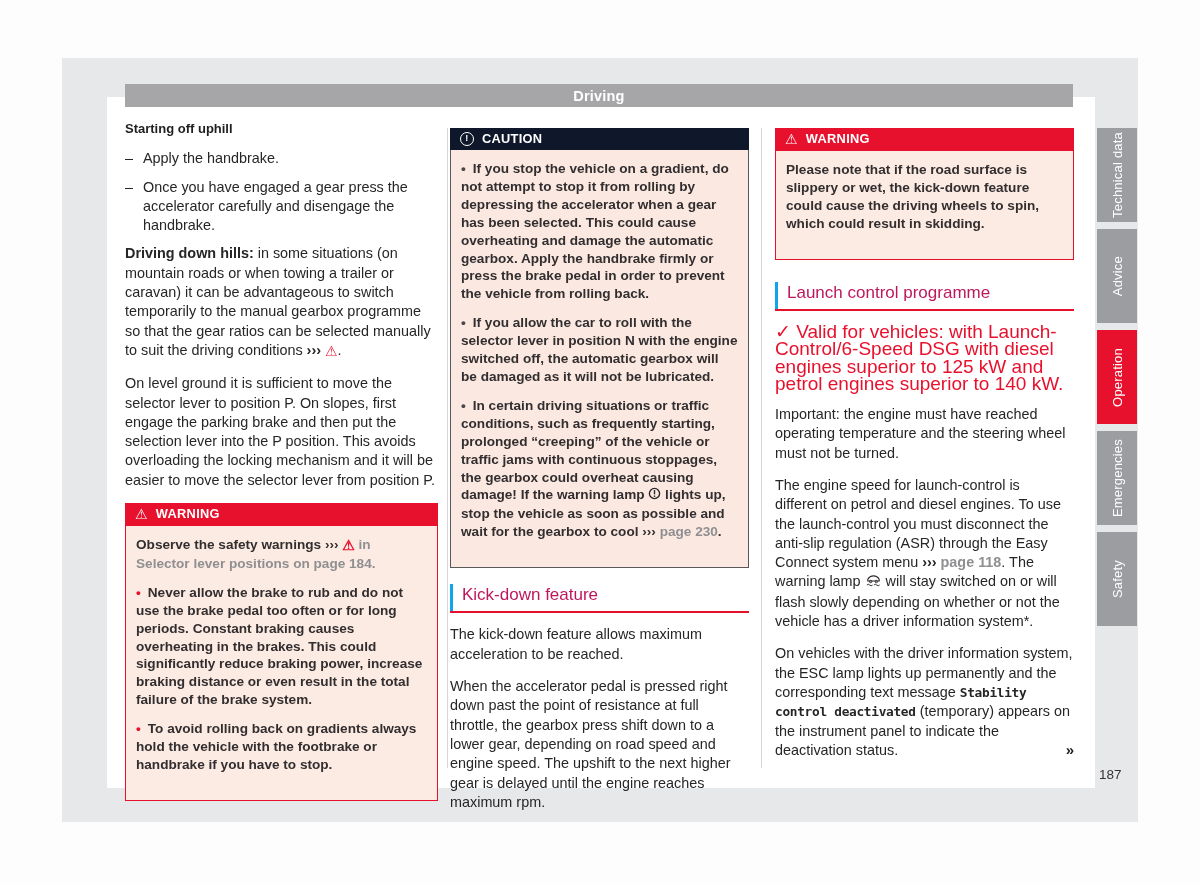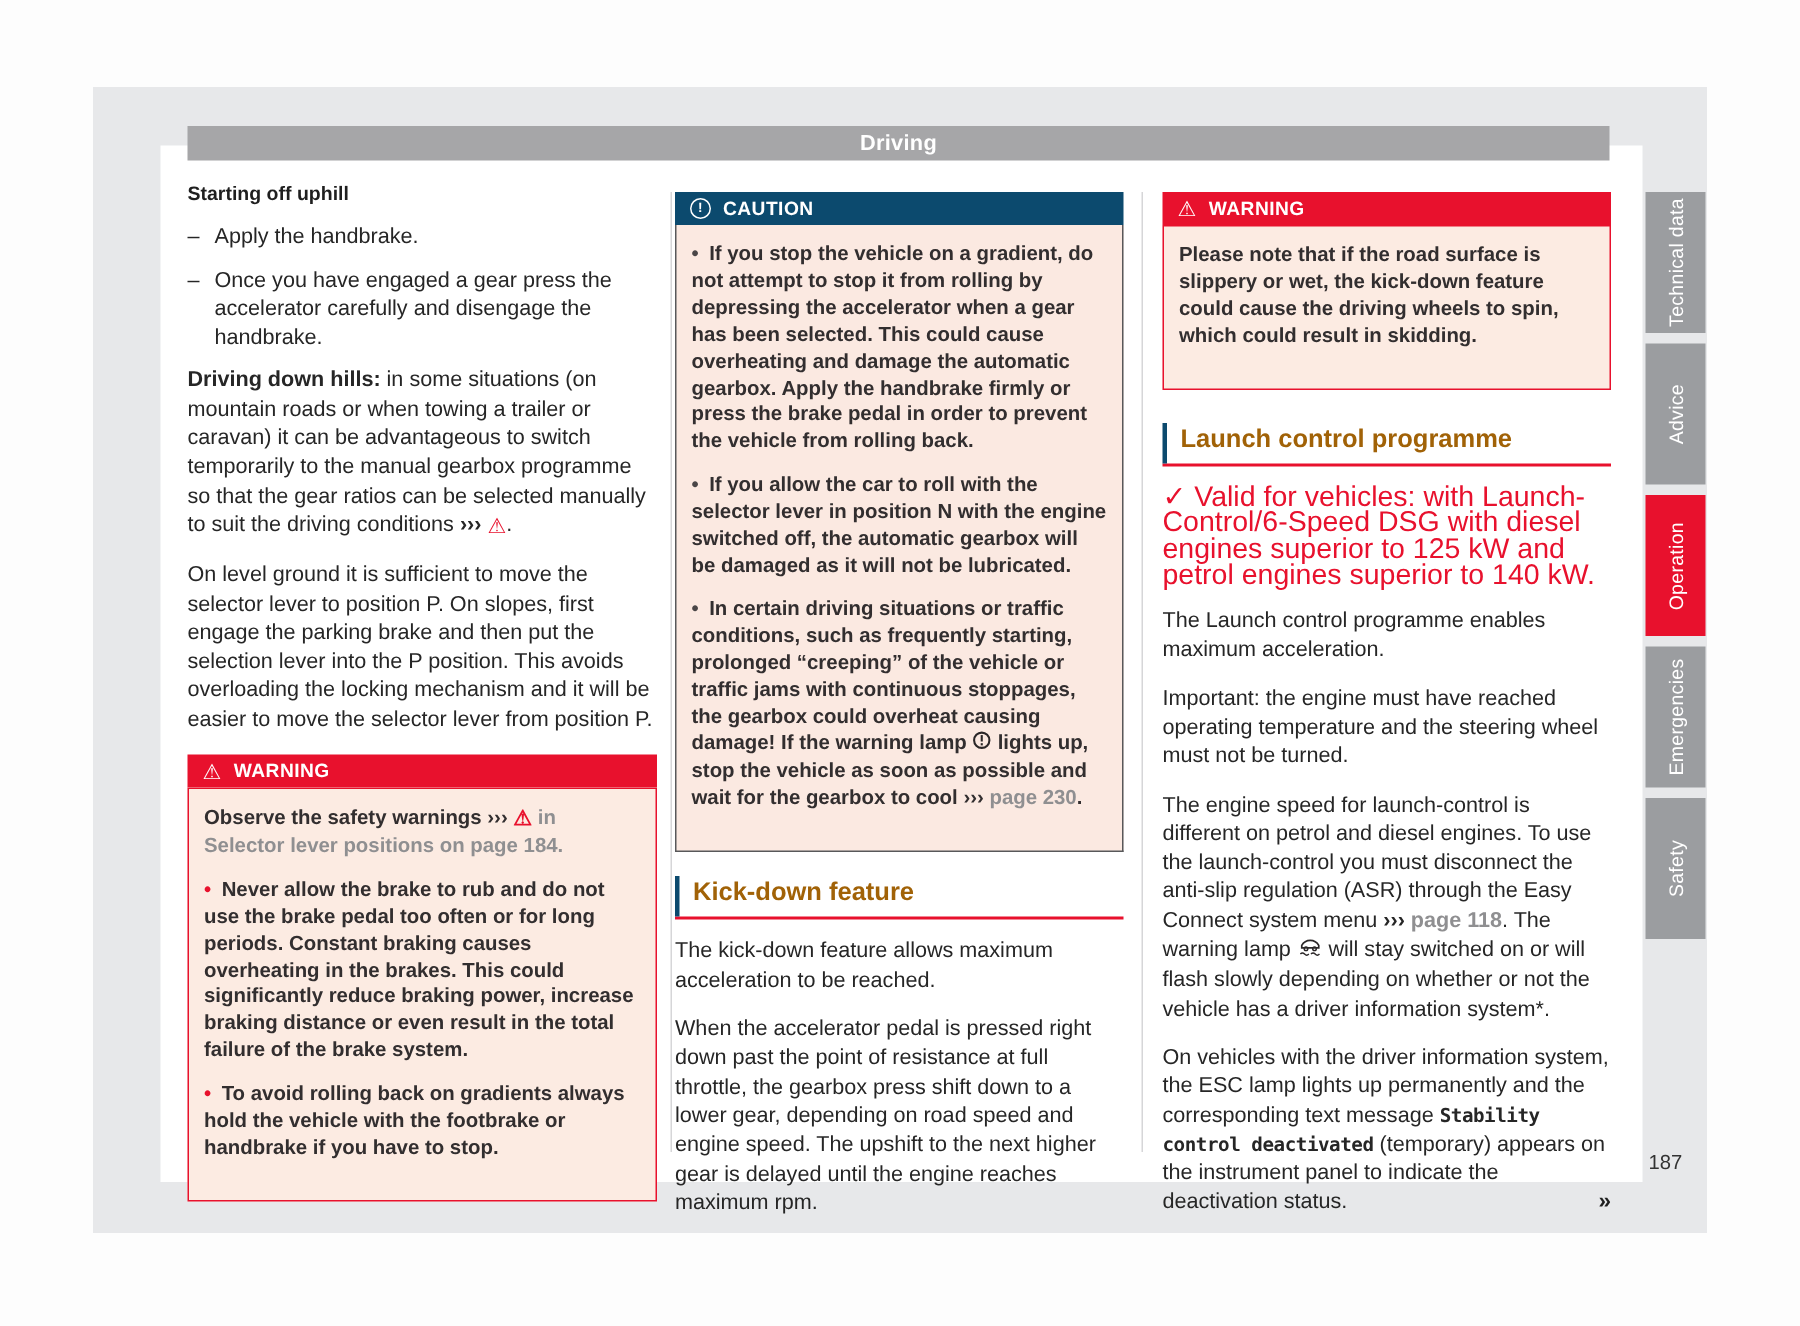--- a/index.html
+++ b/index.html
@@ -16,29 +16,29 @@
   .col2{left:450px;top:128px;width:299px;}
   .col3{left:775px;top:128px;width:299px;}
   .col p{margin:0 0 13px 0;}
   .subhead{font-size:13px;font-weight:bold;margin:0 0 11px 0;color:#1f1f1f;}
 
   .dash-item{display:flex;margin:0 0 9px 0;}
   .dash-item::before{content:"–";width:18px;flex:none;}
 
   
   .section-head{border-bottom:2px solid #e8112d;margin:0 0 12px 0;}
-  .section-title{display:block;border-left:3px solid #0c4a6e;padding:1px 0 7px 9px;
-    font-size:17px;font-weight:bold;color:#a16207;}
+  .section-title{display:block;border-left:3px solid #0ea5e9;padding:1px 0 7px 9px;
+    font-size:17px;font-weight:normal;color:#be185d;}
 
   
   .box{margin:0 0 16px 0;}
   .box-header{height:22px;display:flex;align-items:center;padding-left:10px;gap:8px;
     color:#fff;font-weight:bold;font-size:12.8px;letter-spacing:.3px;}
   .box-header.red{background:#e8112d;}
-  .box-header.dark{background:#0c4a6e;}
+  .box-header.dark{background:#0f172a;}
   .hicon-tri{font-size:14px;line-height:1;font-weight:normal;}
   .hicon-tri::before{content:"⚠";}
   .hicon-circ{width:12px;height:12px;border:1.5px solid #fff;border-radius:50%;flex:none;
     display:flex;align-items:center;justify-content:center;font-size:9px;font-weight:bold;}
   .hicon-circ::before{content:"!";}
   .box-body{border:1px solid;border-top:none;padding:10px 10px 26px 10px;
     font-size:13.6px;line-height:17.9px;font-weight:bold;color:#322e2f;}
   .warning-box .box-body{background:#fcebe2;border-color:#e8112d;border-top:1px solid #e8112d;margin-top:0;}
   .caution-box .box-body{background:#fbe9e1;border-color:#58585a;}
   .box-body p{margin:0 0 11px 0;} .box-body p:last-child{margin-bottom:0;}
@@ -138,21 +138,20 @@
       </div>
       <div class="box-body">
         <p>Please note that if the road surface is slippery or wet, the kick-down feature could cause the driving wheels to spin, which could result in skidding.</p>
       </div>
     </div>
 
     <div class="section-head" style="margin-top:22px;">
       <span class="section-title">Launch control programme</span>
     </div>
     <p class="validity">✓ Valid for vehicles: with Launch-Control/6-Speed DSG with diesel engines superior to 125 kW and petrol engines superior to 140 kW.</p>
-    <p>The Launch control programme enables maximum acceleration.</p>
     <p>Important: the engine must have reached operating temperature and the steering wheel must not be turned.</p>
     <p><span>The engine speed for launch-control is different on petrol and diesel engines. To use the launch-control you must disconnect the anti-slip regulation (ASR) through the Easy Connect system menu </span><span class="run-b">››› </span><span class="run-ref">page 118</span><span>. The warning lamp </span><span class="inline-icon"><svg width="17" height="13" viewBox="0 0 18 13">
             <path d="M3 5.2 Q5 1.6 9 1.6 Q13 1.6 15 5.2 L15 7 L3 7 Z" fill="none" stroke="#2b2728" stroke-width="1.2"></path>
             <circle cx="6" cy="7.6" r="1.3" fill="none" stroke="#2b2728" stroke-width="1"></circle>
             <circle cx="12" cy="7.6" r="1.3" fill="none" stroke="#2b2728" stroke-width="1"></circle>
             <path d="M2 11.3 q1.5 -1.6 3 0 q1.5 1.6 3 0" fill="none" stroke="#2b2728" stroke-width="1"></path>
             <path d="M9.5 11.3 q1.5 -1.6 3 0 q1.5 1.6 3 0" fill="none" stroke="#2b2728" stroke-width="1"></path>
           </svg></span><span> will stay switched on or will flash slowly depending on whether or not the vehicle has a driver information system*.</span></p>
     <p class="lastpara">
       <span><span>On vehicles with the driver information system, the ESC lamp lights up permanently and the corresponding text message </span><span class="run-cluster">Stability control deactivated</span><span> (temporary) appears on the instrument panel to indicate the deactivation status.</span></span>

